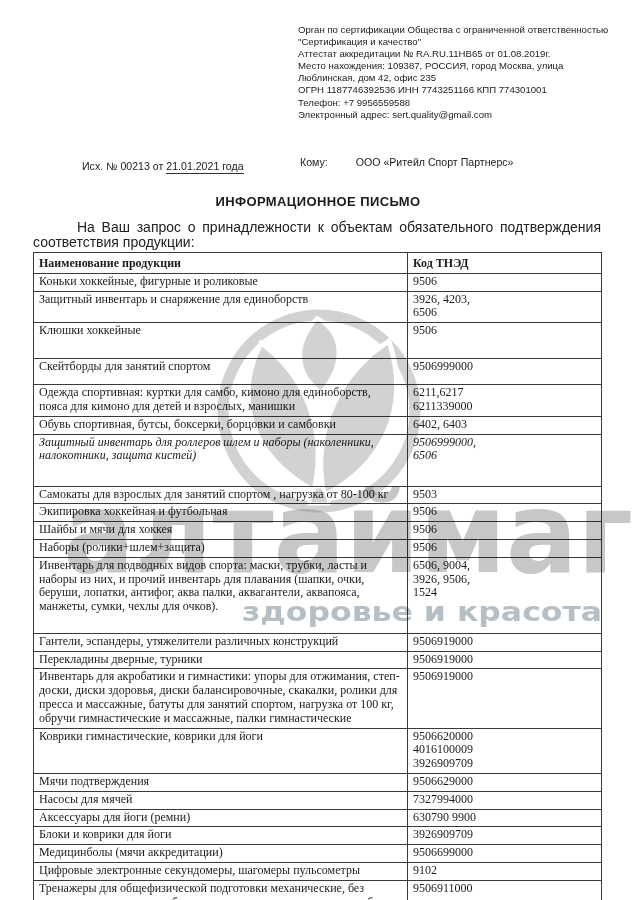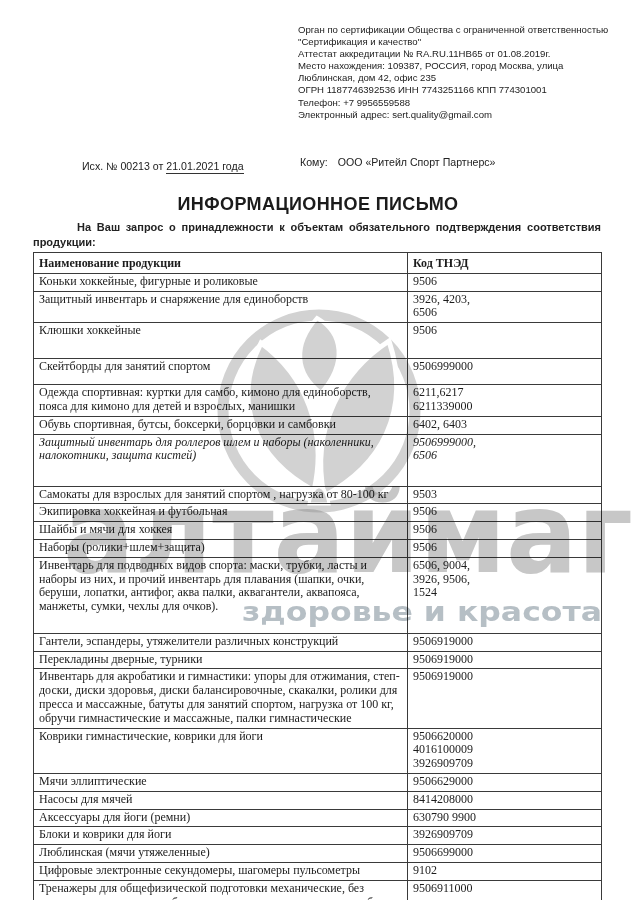--- a/index.html
+++ b/index.html
@@ -22,30 +22,30 @@
   .letterhead{
     position:absolute;left:298px;top:24px;width:330px;
     font-size:9.6px;line-height:12.1px;color:#222;
   }
   .lh-line{white-space:nowrap;}
 
   .ref-row{position:absolute;left:38px;top:156px;width:566px;font-size:10.6px;color:#222;}
   .ref-out{position:absolute;left:0;top:4px;white-space:nowrap;padding-left:44px;}
   .ref-date{border-bottom:1px solid #333;padding-bottom:1px;}
   .ref-to{position:absolute;left:262px;top:0;white-space:nowrap;}
-  .ref-to .lbl{margin-right:10px;text-align:right;}
+  .ref-to .lbl{margin-right:28px;text-align:right;}
 
   .title{
     position:absolute;left:0;top:194px;width:636px;text-align:center;
-    font-size:18px;font-weight:bold;letter-spacing:.4px;color:#1b1b1b;
+    font-size:13px;font-weight:bold;letter-spacing:.4px;color:#1b1b1b;
   }
 
   .intro{
     position:absolute;left:33px;top:220px;width:568px;
-    font-size:11px;line-height:14.5px;text-align:justify;text-indent:44px;color:#222;font-weight:bold;
+    font-size:14px;line-height:14.5px;text-align:justify;text-indent:44px;color:#222;
   }
 
   table.products{
     position:absolute;left:33px;top:252px;width:568px;
     border-collapse:collapse;table-layout:fixed;
     font-family:"Liberation Serif",serif;font-size:12px;line-height:13.8px;color:#1c1c1c;
   }
   table.products col.c-name{width:374px;}
   table.products col.c-code{width:194px;}
   table.products th,table.products td{
@@ -164,37 +164,37 @@
             <td class="name-cell">Инвентарь для акробатики и гимнастики: упоры для отжимания, степ-доски, диски здоровья, диски балансировочные, скакалки, ролики для пресса и массажные, батуты для занятий спортом,  нагрузка от 100 кг, обручи гимнастические и массажные, палки гимнастические</td>
             <td class="code-cell">9506919000</td>
           </tr>
           <tr>
             <td class="name-cell">Коврики гимнастические, коврики для йоги</td>
             <td class="code-cell">9506620000
 4016100009
 3926909709</td>
           </tr>
           <tr>
-            <td class="name-cell">Мячи эллиптические</td>
+            <td class="name-cell">Мячи подтверждения</td>
             <td class="code-cell">9506629000</td>
           </tr>
           <tr>
             <td class="name-cell">Насосы для мячей</td>
-            <td class="code-cell">8414208000</td>
+            <td class="code-cell">7327994000</td>
           </tr>
           <tr>
             <td class="name-cell">Аксессуары для йоги (ремни)</td>
             <td class="code-cell">630790 9900</td>
           </tr>
           <tr>
             <td class="name-cell">Блоки и коврики для йоги</td>
             <td class="code-cell">3926909709</td>
           </tr>
           <tr>
-            <td class="name-cell">Люблинская (мячи утяжеленные)</td>
+            <td class="name-cell">Медицинболы (мячи аккредитации)</td>
             <td class="code-cell">9506699000</td>
           </tr>
           <tr>
             <td class="name-cell">Цифровые электронные секундомеры, шагомеры  пульсометры</td>
             <td class="code-cell">9102</td>
           </tr>
           <tr>
             <td class="name-cell">Тренажеры для общефизической подготовки механические, без электропривода, включая беговые дорожки, велотренажеры, гребные тренажеры, эллиптические, степперы</td>
             <td class="code-cell">9506911000</td>
           </tr>

